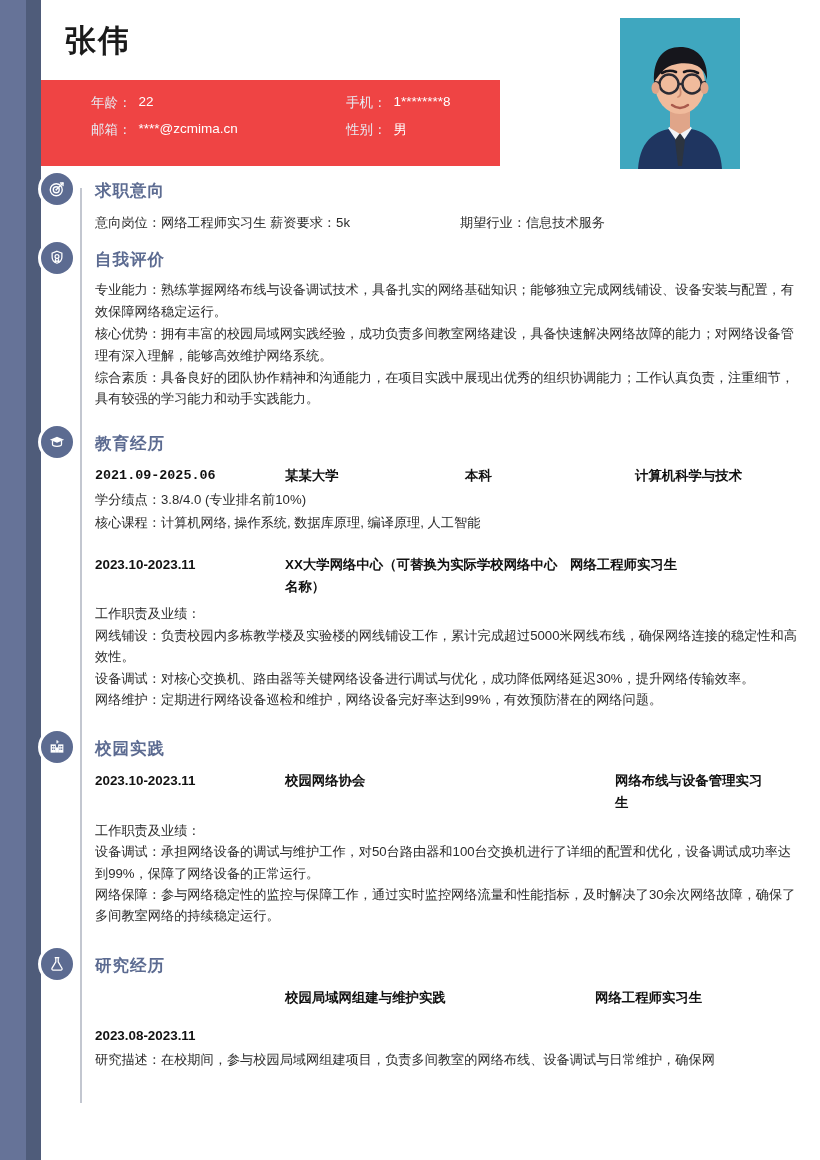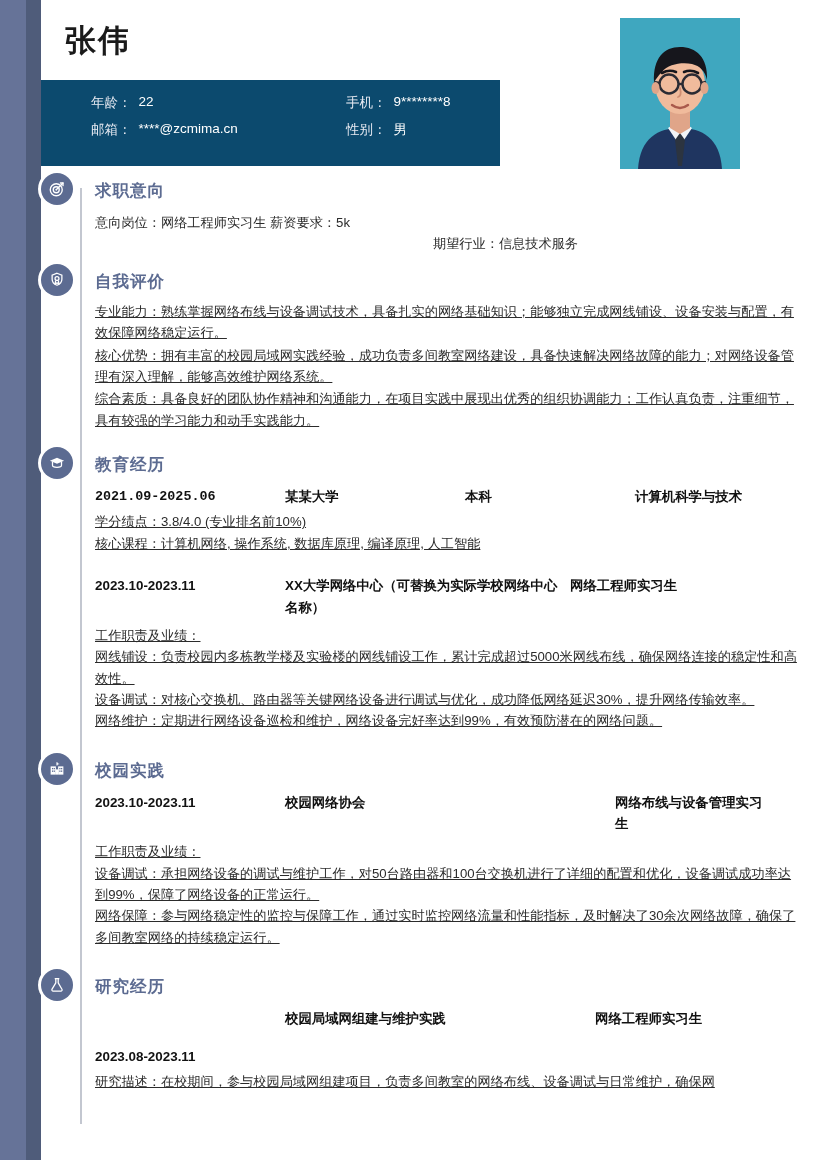--- a/index.html
+++ b/index.html
@@ -37,21 +37,21 @@
     display:flex;align-items:center;
   }
   .name{
     margin-left:24px;
     font-size:31px;font-weight:bold;color:#1a1a1a;
     letter-spacing:2px;
     line-height:1;
   }
   .info-band{
     position:absolute;left:0;top:80px;width:459px;height:86px;
-    background:#0c4a6e;
+    background:#ef4444;
   }
   .info-grid{
     position:absolute;left:50px;top:14px;
     display:grid;
     grid-template-columns:255px auto;
     grid-row-gap:9px;
     color:#ffffff;
     font-size:13.5px;
   }
   .info-cell{display:flex;white-space:nowrap;}
@@ -94,27 +94,27 @@
   .sec-icon svg{width:18px;height:18px;display:block;}
   .sec-title{
     font-size:16.5px;font-weight:bold;color:#5c6b91;
     letter-spacing:1px;
   }
 
   .sec-body{
     font-size:13.2px;color:#2b2b2b;line-height:1.62;
     padding-right:14px;
   }
-  .para{margin:0 8px 1px 0;text-decoration:underline;}
+  .para{margin:0 8px 1px 0;}
 
   
   .intent-row{
     display:flex;
     font-size:13.2px;color:#2b2b2b;
-    padding-top:2px;padding-bottom:4px;flex-direction:column;
+    padding-top:2px;padding-bottom:4px;
   }
   .intent-a{white-space:nowrap;}
   .intent-b{white-space:nowrap;margin-left:110px;text-align:center;}
 
   
   .entry-head{
     display:flex;
     font-size:13.4px;font-weight:bold;color:#111111;
     margin-top:2px;margin-bottom:3px;
     align-items:flex-start;
@@ -160,21 +160,21 @@
     </div>
 
     <div class="info-band">
       <div class="info-grid">
         <div class="info-cell">
           <span class="info-label">年龄：</span>
           <span class="info-value">22</span>
         </div>
         <div class="info-cell">
           <span class="info-label">手机：</span>
-          <span class="info-value">9********8</span>
+          <span class="info-value">1********8</span>
         </div>
         <div class="info-cell">
           <span class="info-label">邮箱：</span>
           <span class="info-value">****@zcmima.cn</span>
         </div>
         <div class="info-cell">
           <span class="info-label">性别：</span>
           <span class="info-value">男</span>
         </div>
       </div>

